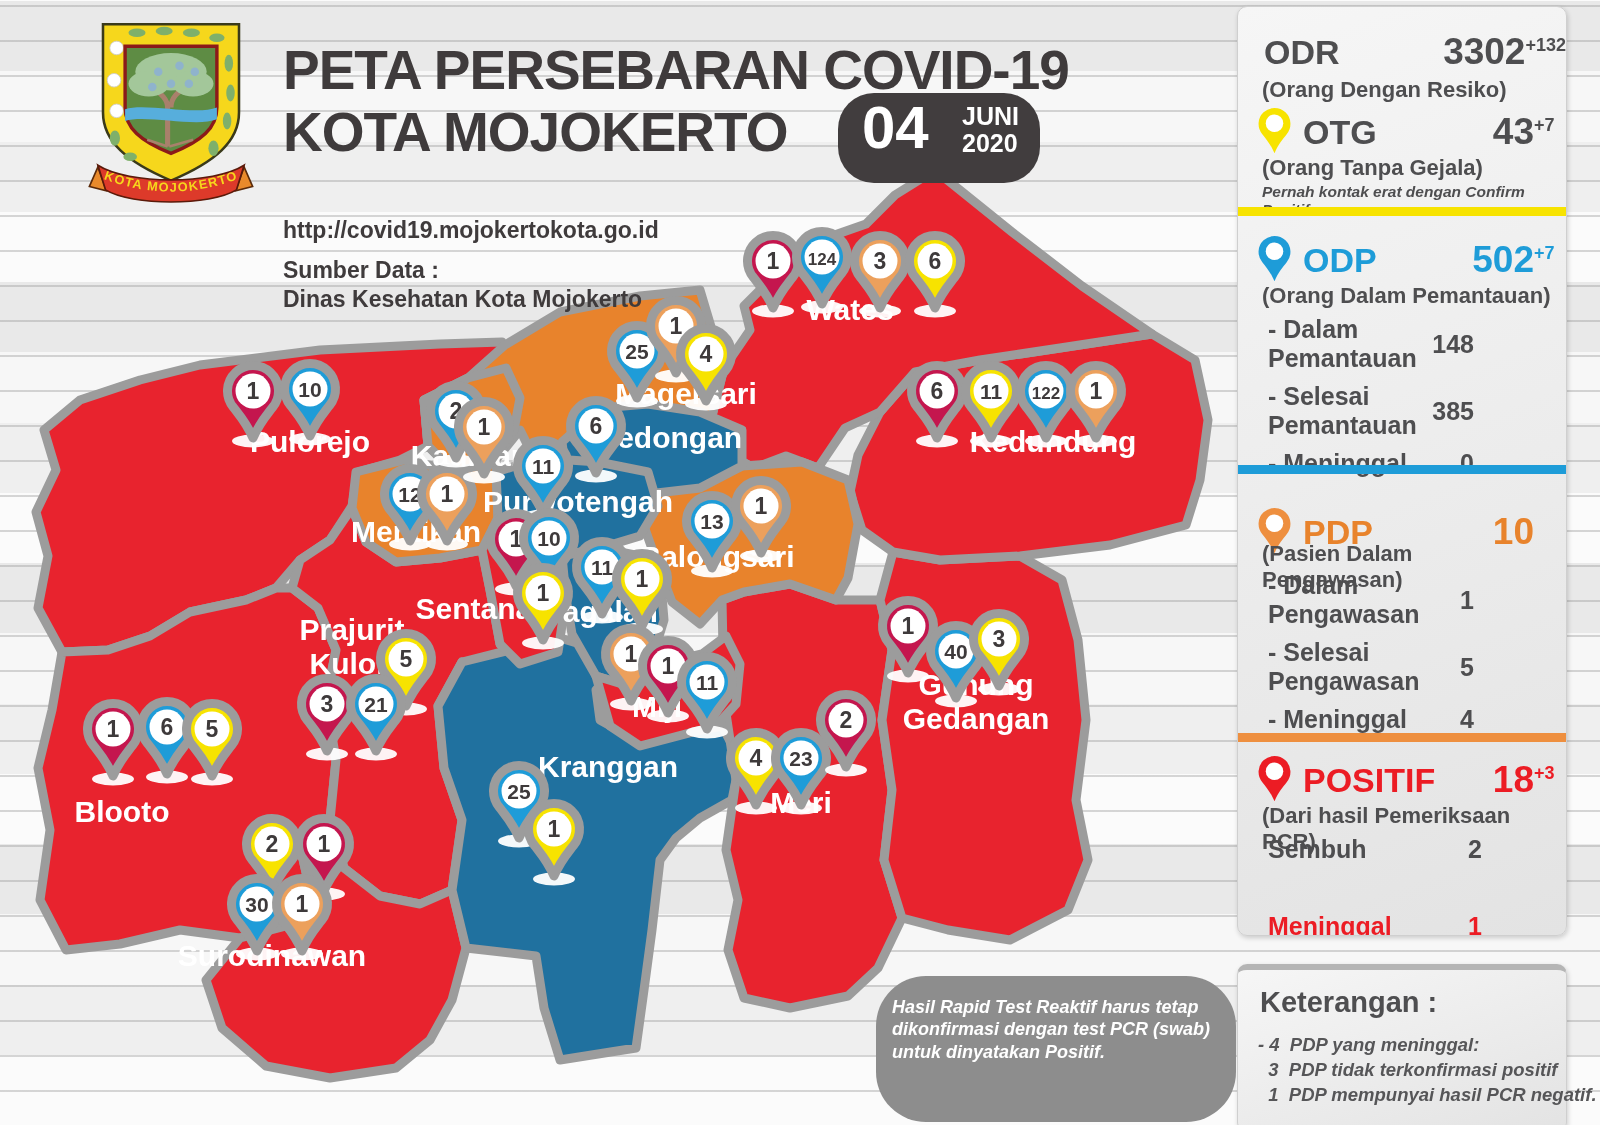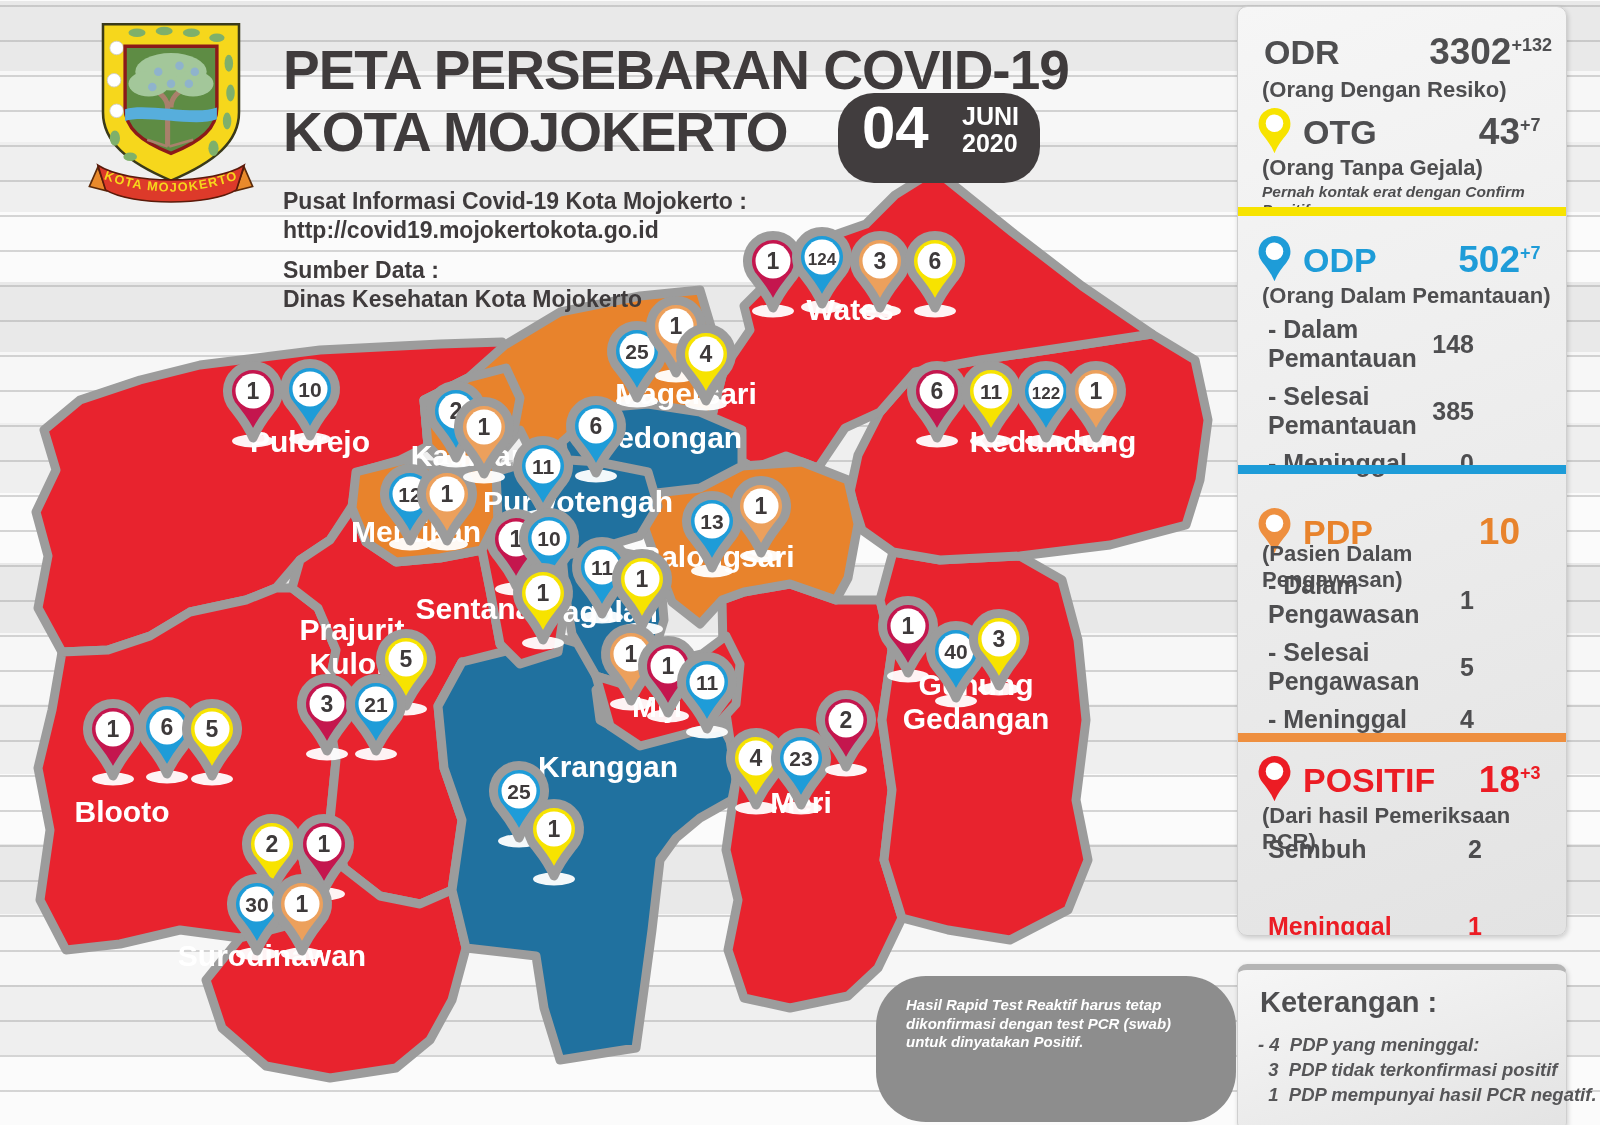--- a/index.html
+++ b/index.html
@@ -21,39 +21,39 @@
   .date-month{position:absolute; left:124px; top:9px; font-size:25px; font-weight:bold;}
   .date-year{position:absolute; left:124px; top:36px; font-size:25px; font-weight:bold;}
   .info{ color:#3F3B3C; font-weight:bold; font-size:23px; white-space:nowrap;}
   
   .card{ background:linear-gradient(160deg,#f6f6f6,#e3e3e3); border:1px solid #cfcfcf;
          border-radius:10px; box-shadow:1px 2px 5px rgba(0,0,0,.18);}
   .main-card{ left:1237px; top:6px; width:330px; height:930px; overflow:hidden;}
   .ket-card{ left:1237px; top:947px; width:330px; height:168px; border-top:6px solid #b5b5b5;margin-top:17px;}
   .stat-head{ position:absolute; left:0; right:0; display:flex; align-items:center; font-weight:bold;}
   .stat-label{ font-size:34px; color:#4E4E50;}
-  .stat-valwrap{ margin-left:auto; padding-right:14px; white-space:nowrap;}
+  .stat-valwrap{ margin-left:auto; white-space:nowrap;}
   .big-val{ font-size:37px; font-weight:bold;}
   .sup{ display:inline-block; transform:translateY(-13px); font-size:18px; font-weight:bold; min-width:32px;}
   .sub{ position:absolute; left:24px; right:8px; font-size:22px; font-weight:bold; color:#4E4E50;}
   .note-it{ position:absolute; left:24px; right:6px; font-size:15.5px; font-weight:bold; font-style:italic; color:#4E4E50;}
   .divider{ position:absolute; left:0; right:0; height:9px;}
   .rows{ position:absolute; left:30px; right:92px;}
   .stat-row{ display:flex; justify-content:space-between; align-items:center;
              font-weight:bold; color:#4E4E50; font-size:25px; line-height:29px; margin-bottom:9px;}
   .stat-row-label{ white-space:pre-line;}
   .stat-row.hl{ color:#EC1C24;margin-top:48px;}
   .panel-pin{ width:37px; height:50px; margin-right:10px; flex:0 0 auto;}
   .ket-title{ position:absolute; left:22px; top:16px; font-size:29px; font-weight:bold; color:#4E4E50;}
   .ket-lines{ position:absolute; left:20px; top:62px; font-size:18.5px; font-weight:bold; font-style:italic;
               color:#565658; line-height:25px; white-space:pre;}
   
   .note-bubble{ left:876px; top:976px; width:360px; height:146px; background:#8D8D8D; border-radius:50px;
-                color:#fff; font-size:15px; font-weight:bold; font-style:italic; line-height:1.24;
-                padding:20px 30px;}
+                color:#fff; font-size:18px; font-weight:bold; font-style:italic; line-height:1.24;
+                padding:20px 16px;}
   
   .district-label{ fill:#fff; font-weight:bold; font-size:30px; text-anchor:middle; font-family:"Liberation Sans",sans-serif;}
   .pin-num{ text-anchor:middle; font-weight:bold; fill:#3E3A3B; font-family:"Liberation Sans",sans-serif;}
   #map-svg path{ stroke:#9C9C9C; stroke-width:9; stroke-linejoin:round;}
 </style>
 </head>
 <body>
 
 <div class="canvas">
 
@@ -431,21 +431,20 @@
     </g>
   </svg>
 
   <div class="abs title t1">PETA PERSEBARAN COVID-19</div>
   <div class="abs title t2">KOTA MOJOKERTO</div>
   <div class="abs date-badge">
     <div class="date-day">04</div>
     <div class="date-month">JUNI</div>
     <div class="date-year">2020</div>
   </div>
-  <div class="abs info" style="left:283px;top:188px">Pusat Informasi Covid-19 Kota Mojokerto :</div>
   <div class="abs info" style="left:283px;top:217px">http://covid19.mojokertokota.go.id</div>
   <div class="abs info" style="left:283px;top:257px">Sumber Data :</div>
   <div class="abs info" style="left:283px;top:286px">Dinas Kesehatan Kota Mojokerto</div>
 
   <div class="abs card main-card">
 
     <div class="stat-head" style="top:24px;left:26px;right:0">
       <span class="stat-label">ODR</span>
       <span class="stat-valwrap" style="color:#4E4E50">
         <span class="big-val">3302</span><span class="sup">+132</span>

